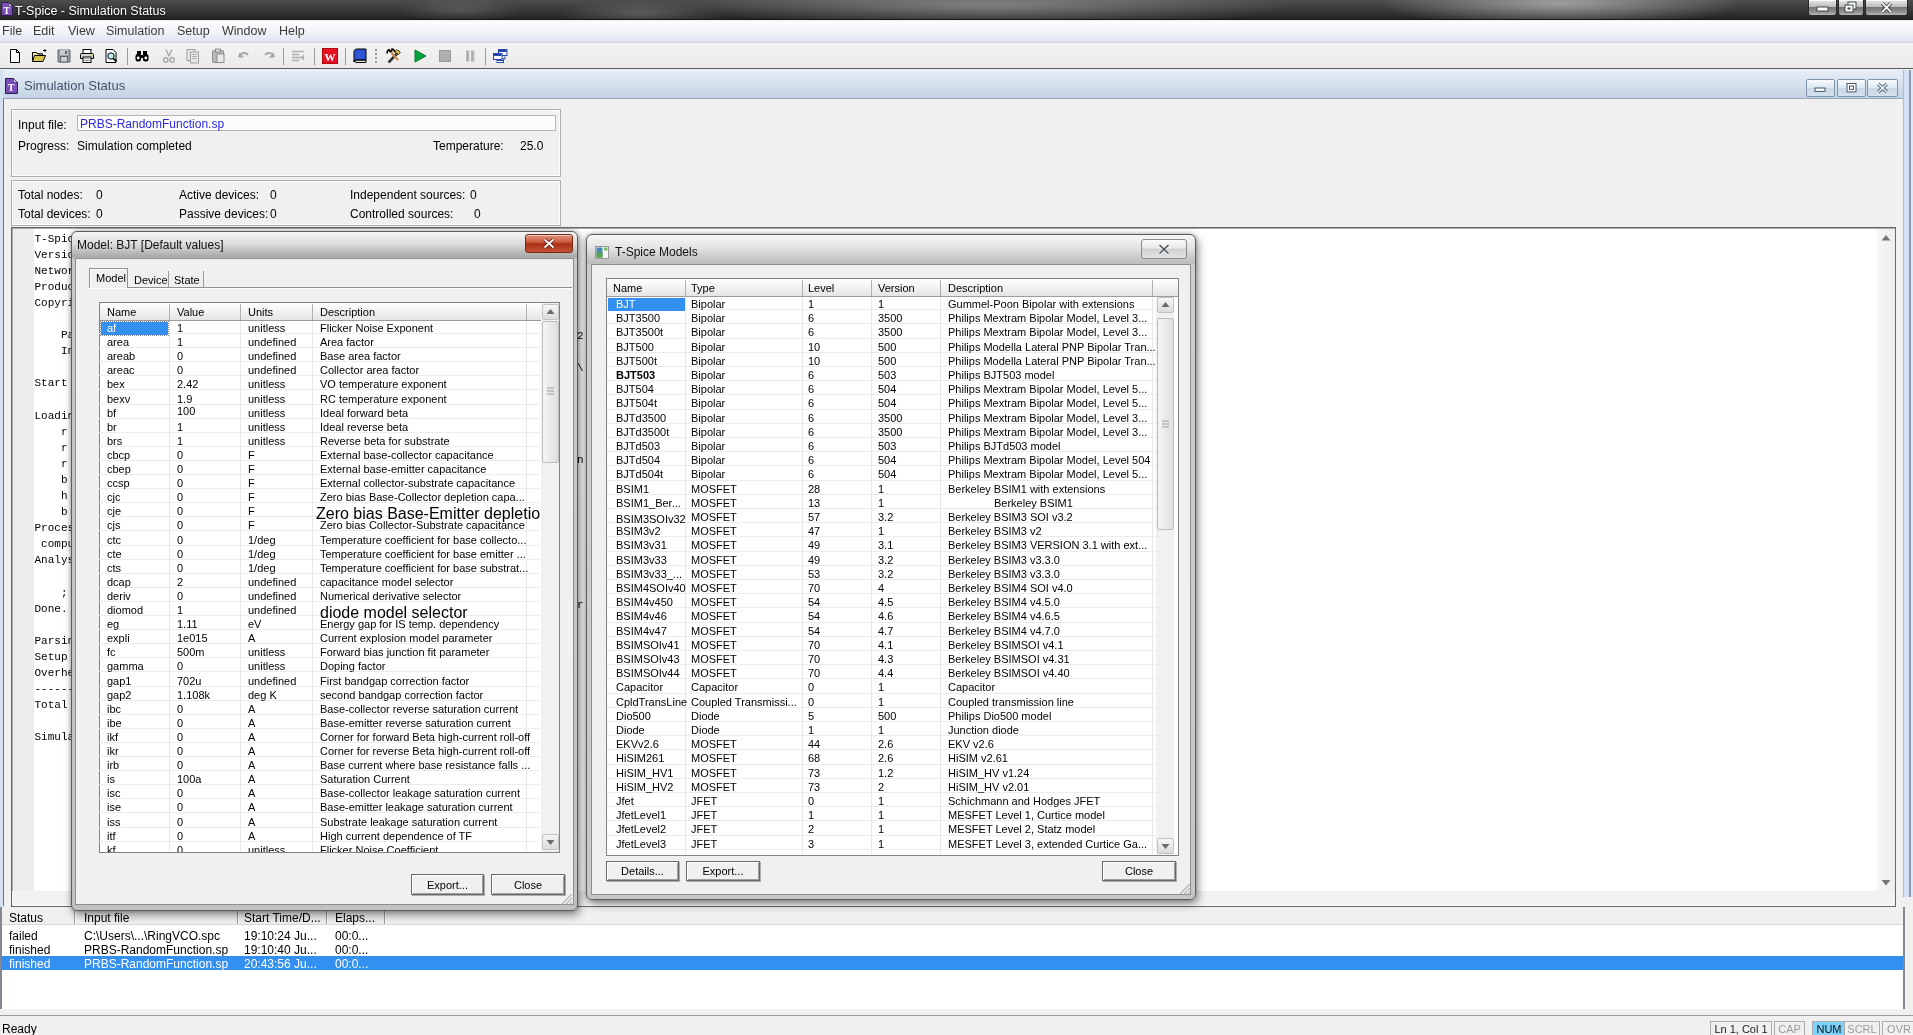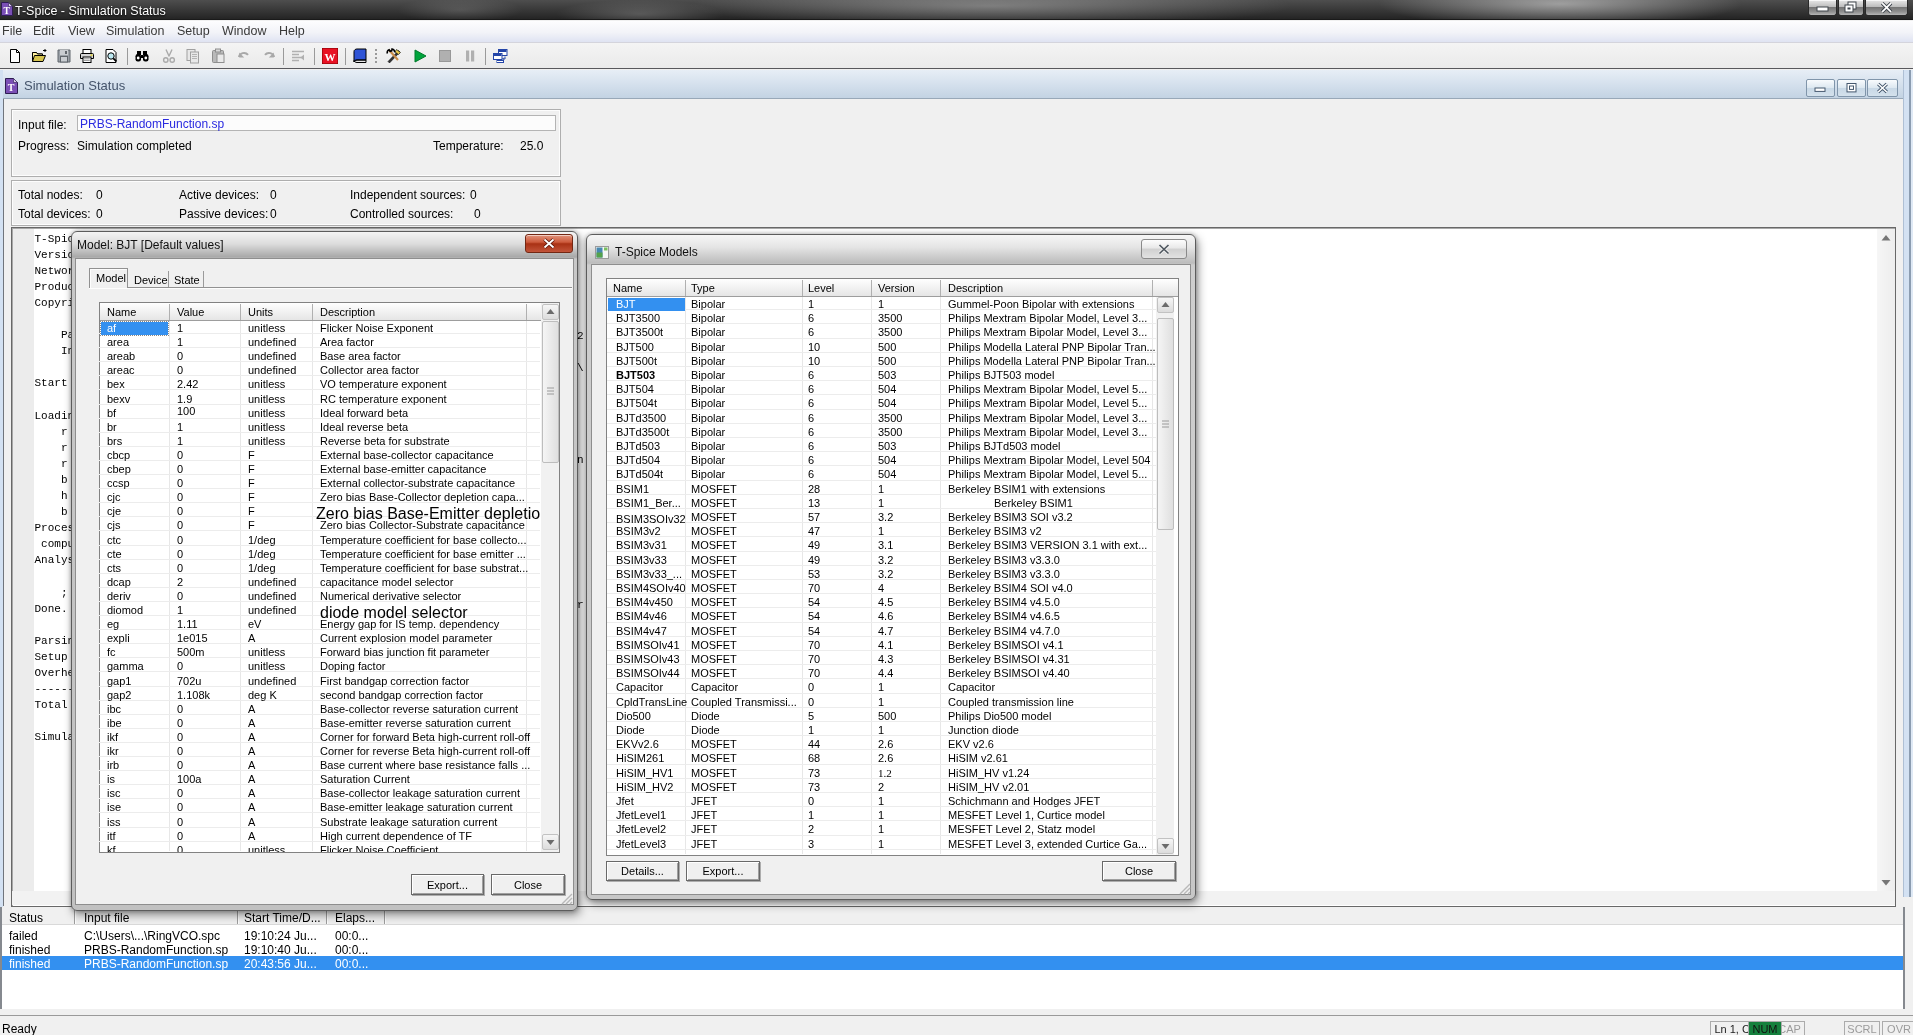--- a/index.html
+++ b/index.html
@@ -289,21 +289,21 @@
 <div class="a t12" style="left:244px;top:957px;color:#fff;">20:43:56 Ju...</div>
 <div class="a t12" style="left:335px;top:957px;color:#fff;">00:0...</div>
 
 <div class="a" style="left:0;top:1009px;width:1913px;height:26px;background:#f0f0f0;"></div>
 <div class="a" style="left:0;top:1015px;width:1913px;height:1px;background:#9a9a9a;"></div>
 <div class="a" style="left:0;top:1016px;width:1913px;height:19px;background:#f0f0f0;"></div>
 <div class="a t12" style="left:2px;top:1022px;">Ready</div>
 
 <div class="a" style="left:1710px;top:1021px;width:62px;height:14px;border:1px solid #ababab;border-bottom:none;background:#f0f0f0;font-size:11px;color:#222;text-align:center;line-height:14px;">Ln 1, Col 1</div>
 <div class="a" style="left:1774px;top:1021px;width:31px;height:14px;border:1px solid #ababab;border-bottom:none;background:#f0f0f0;font-size:11px;color:#9b9b9b;text-align:center;line-height:14px;">CAP</div>
-<div class="a" style="left:1748px;top:1021px;width:34px;height:14px;border:1px solid #ababab;border-bottom:none;background:#15803d;font-size:11px;color:#111;text-align:center;line-height:14px;">NUM</div>
+<div class="a" style="left:1812px;top:1021px;width:34px;height:14px;border:1px solid #ababab;border-bottom:none;background:#7dd3fc;font-size:11px;color:#111;text-align:center;line-height:14px;">NUM</div>
 <div class="a" style="left:1844px;top:1021px;width:36px;height:14px;border:1px solid #ababab;border-bottom:none;background:#f0f0f0;font-size:11px;color:#9b9b9b;text-align:center;line-height:14px;">SCRL</div>
 <div class="a" style="left:1882px;top:1021px;width:34px;height:14px;border:1px solid #ababab;border-bottom:none;background:#f0f0f0;font-size:11px;color:#9b9b9b;text-align:center;line-height:14px;">OVR</div>
 
 <div class="a dlg" style="left:71px;top:231px;width:507px;height:680px;background:linear-gradient(180deg,#f4f4f4 0,#dcdcdc 12px,#a8a8a8 25px,#c8c8c8 27px,#c1c1c1 100%);z-index:20;"></div>
 <div class="a" style="left:77px;top:238px;font-size:12px;color:#101010;z-index:21;">Model: BJT [Default values]</div>
 <div class="a" style="left:525px;top:234px;width:48px;height:19px;z-index:21;background:linear-gradient(180deg,#e2937c 0%,#cd5b3d 42%,#a93114 52%,#c2543a 100%);border:1px solid #732713;border-radius:3px;box-shadow:inset 0 1px 0 rgba(255,255,255,.55);text-align:center;">
  <svg width="46" height="17" viewBox="0 0 46 17">
         <path d="M18.5 4.5l9 8m0-8l-9 8" stroke="#5d1408" stroke-width="3.6" fill="none"></path>
         <path d="M18.5 4.5l9 8m0-8l-9 8" stroke="#fff" stroke-width="1.8" fill="none"></path>
       </svg></div>
@@ -774,21 +774,21 @@
       <div class="a" style="left:0;top:454.4px;width:549px;height:13.20px;border-bottom:1px solid #ececec;"></div>
       <div class="a" style="left:9px;top:455.4px;font-size:11px;color:#000;white-space:nowrap;">HiSIM261</div>
       <div class="a" style="left:84px;top:455.4px;font-size:11px;color:#000;white-space:nowrap;">MOSFET</div>
       <div class="a" style="left:201px;top:455.4px;font-size:11px;color:#000;white-space:nowrap;">68</div>
       <div class="a" style="left:271px;top:455.4px;font-size:11px;color:#000;white-space:nowrap;">2.6</div>
       <div class="a" style="left:341px;top:455.4px;font-size:11px;color:#000;white-space:nowrap;">HiSIM v2.61</div>
       <div class="a" style="left:0;top:468.6px;width:549px;height:13.20px;border-bottom:1px solid #ececec;"></div>
       <div class="a" style="left:9px;top:469.6px;font-size:11px;color:#000;white-space:nowrap;">HiSIM_HV1</div>
       <div class="a" style="left:84px;top:469.6px;font-size:11px;color:#000;white-space:nowrap;">MOSFET</div>
       <div class="a" style="left:201px;top:469.6px;font-size:11px;color:#000;white-space:nowrap;">73</div>
-      <div class="a" style="left:271px;top:469.6px;font-size:11px;color:#000;white-space:nowrap;font-family:Liberation Serif, serif;">1.2</div>
+      <div class="a" style="left:271px;top:469.6px;font-size:11px;color:#000;white-space:nowrap;">1.2</div>
       <div class="a" style="left:341px;top:469.6px;font-size:11px;color:#000;white-space:nowrap;">HiSIM_HV v1.24</div>
       <div class="a" style="left:0;top:482.8px;width:549px;height:13.20px;border-bottom:1px solid #ececec;"></div>
       <div class="a" style="left:9px;top:483.8px;font-size:11px;color:#000;white-space:nowrap;">HiSIM_HV2</div>
       <div class="a" style="left:84px;top:483.8px;font-size:11px;color:#000;white-space:nowrap;">MOSFET</div>
       <div class="a" style="left:201px;top:483.8px;font-size:11px;color:#000;white-space:nowrap;">73</div>
       <div class="a" style="left:271px;top:483.8px;font-size:11px;color:#000;white-space:nowrap;">2</div>
       <div class="a" style="left:341px;top:483.8px;font-size:11px;color:#000;white-space:nowrap;">HiSIM_HV v2.01</div>
       <div class="a" style="left:0;top:497.0px;width:549px;height:13.20px;border-bottom:1px solid #ececec;"></div>
       <div class="a" style="left:9px;top:498.0px;font-size:11px;color:#000;white-space:nowrap;">Jfet</div>
       <div class="a" style="left:84px;top:498.0px;font-size:11px;color:#000;white-space:nowrap;">JFET</div>

